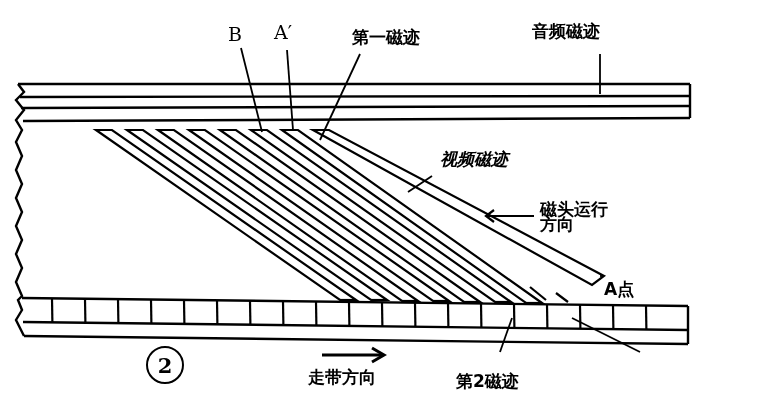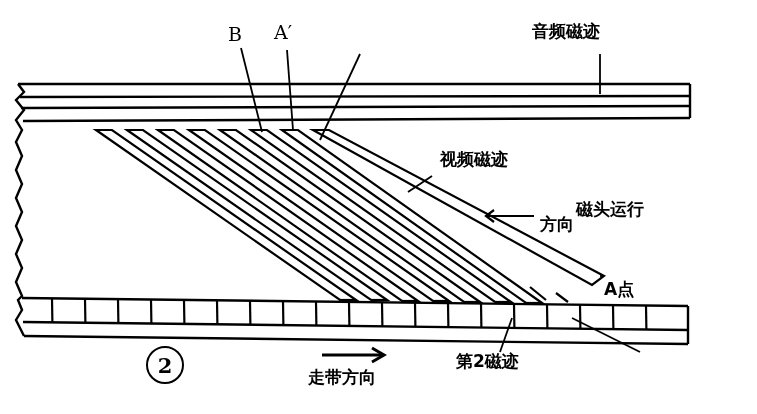--- a/index.html
+++ b/index.html
@@ -162,30 +162,31 @@
     <g stroke="#000" stroke-width="3" fill="none">
       <path d="M 322,355 L 382,355"></path>
       <path d="M 372,348 L 384,355 L 372,362"></path>
     </g>
   </svg>
 
   <div class="lbl lbl-latin" style="left:228px; top:24px;">B</div>
 
   <div class="lbl lbl-latin" style="left:274px; top:22px;">A′</div>
 
+  <div class="lbl" style="left:352px; top:28px;">第一磁迹</div>
 
   <div class="lbl" style="left:532px; top:22px;">音频磁迹</div>
 
-  <div class="lbl" style="left:440px; top:150px;">视频磁迹</div>
+  <div class="lbl" style="left:440px; top:150px;font-style:italic;">视频磁迹</div>
 
-  <div class="lbl" style="left:540px; top:200px;margin-left:36px;">磁头运行</div>
+  <div class="lbl" style="left:540px; top:200px;">磁头运行</div>
   <div class="lbl" style="left:540px; top:215px;">方向</div>
 
   <div class="lbl" style="left:604px; top:280px;">A点</div>
 
-  <div class="lbl" style="left:456px; top:352px;">第2磁迹</div>
+  <div class="lbl" style="left:456px; top:372px;">第2磁迹</div>
 
 
   <div class="lbl" style="left:308px; top:368px;">走带方向</div>
 
   <div class="circled" style="left:146px; top:346px;">2</div>
 
 </div>
 
 </body></html>

